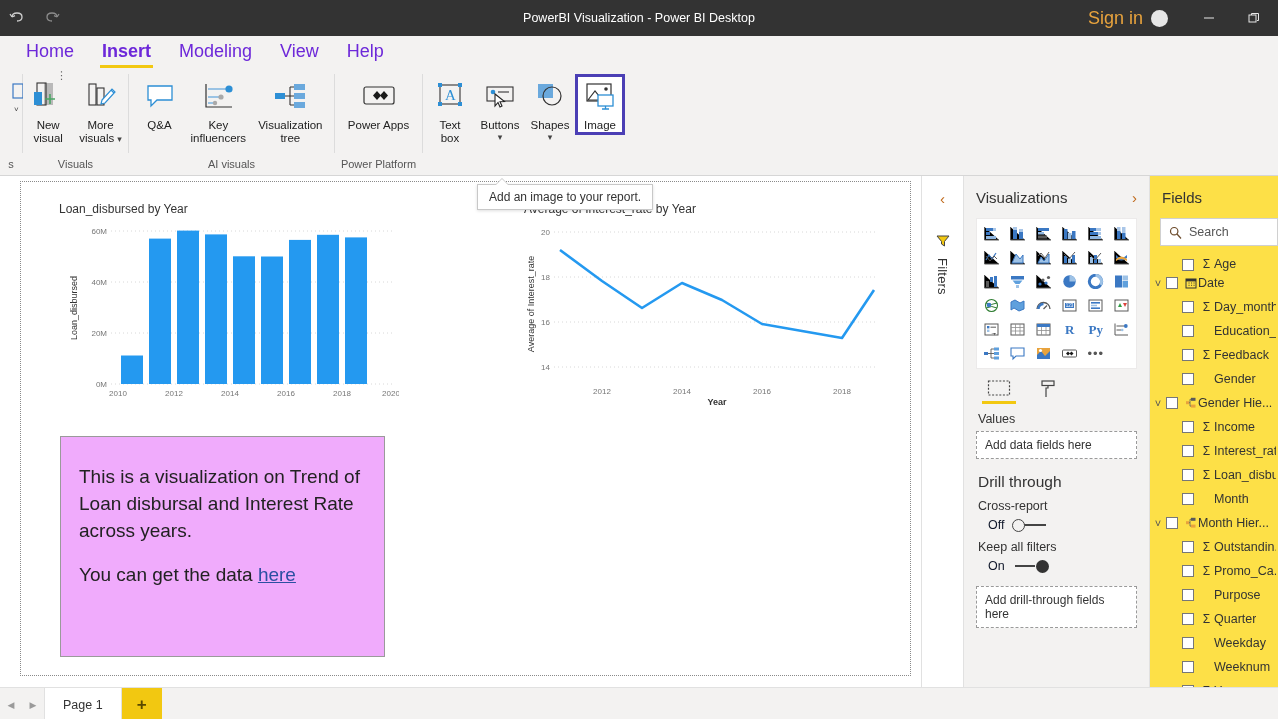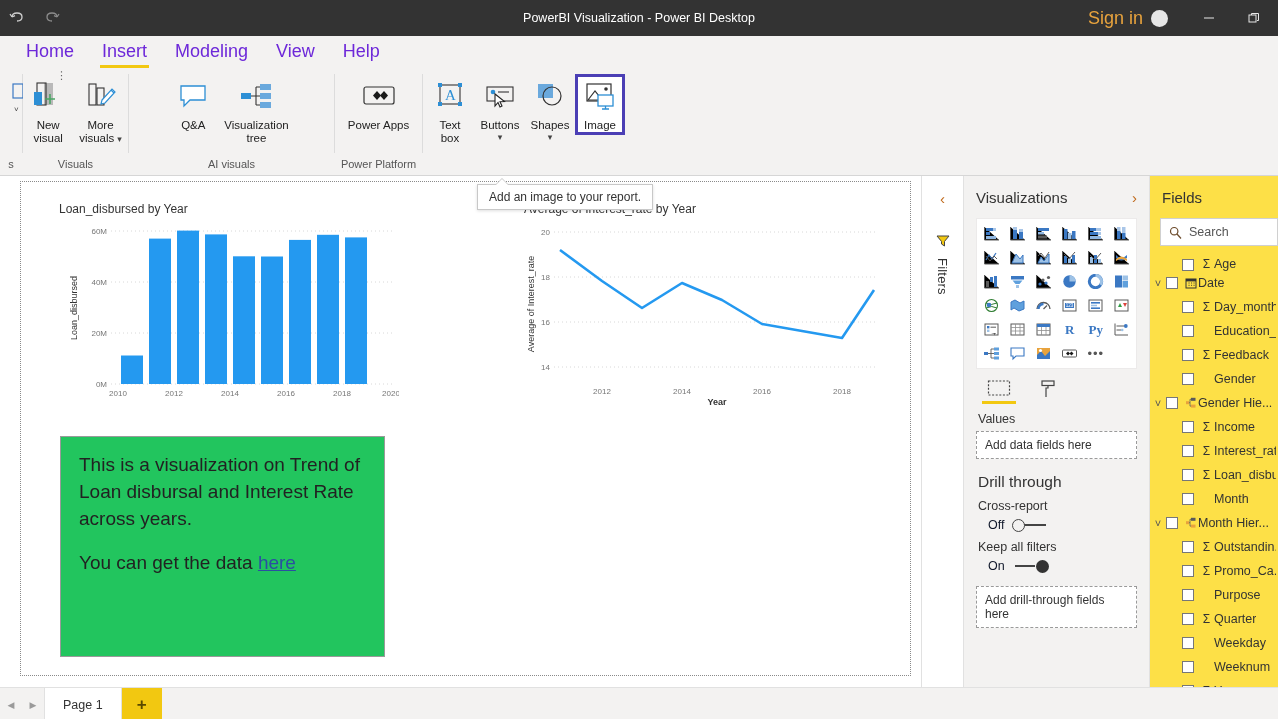--- a/index.html
+++ b/index.html
@@ -31,21 +31,21 @@
   .tb-btn { width:45px; height:36px; display:flex; align-items:center; justify-content:center; color:#e8e8e8; font-size:12px; }
   .tb-btn svg { display:block; }
 
   
   .ribbon { background:#f3f2f1; border-bottom:1px solid #d6d6d6; position:relative; }
   .rib-tabs { display:flex; align-items:flex-end; height:32px; padding-left:12px; }
   .rib-tab {
     padding:0 14px; height:32px; line-height:30px; font-size:18px; color:#6d28d9;
     position:relative;
   }
-  .rib-tab.active { font-weight:normal; }
+  .rib-tab.active { font-weight:bold; }
   .rib-tab.active::after {
     content:""; position:absolute; left:12px; right:12px; bottom:0; height:3px; background:#f2c811;
   }
   .rib-body { display:flex; height:107px; position:relative; padding-left:0; }
   .rib-group { display:flex; flex-direction:column; position:relative; }
   .rib-group-items { display:flex; flex:1; align-items:flex-start; padding-top:6px; }
   .rib-group-label {
     text-align:center; font-size:11px; color:#555; height:18px; line-height:14px;
   }
   .rib-sep { width:1px; background:#dcdcdc; margin:6px 0 22px 0; }
@@ -272,20 +272,35 @@
 
     <div class="rib-group" style="width:205px;">
       <div class="rib-group-items" style="justify-content:center;">
         <div class="rib-item">
           <div class="rib-ico">
             <svg width="34" height="34" viewBox="0 0 34 34">
               <path d="M5 6 H29 V20 H14 L8 26 V20 H5 Z" fill="#fff" stroke="#2d8fd5" stroke-width="1.3"></path>
             </svg>
           </div>
           <div class="rib-lbl">Q&amp;A</div>
+        </div>
+        <div class="rib-item">
+          <div class="rib-ico">
+            <svg width="36" height="34" viewBox="0 0 36 34">
+              <path d="M6 4 V27 H32" stroke="#333" stroke-width="1.2" fill="none"></path>
+              <path d="M8 9 H26" stroke="#6aa9dd" stroke-width="1.3"></path>
+              <path d="M8 17 H19" stroke="#6aa9dd" stroke-width="1.3"></path>
+              <path d="M8 23 H14" stroke="#6aa9dd" stroke-width="1.3"></path>
+              <circle cx="29" cy="9" r="3.6" fill="#2d8fd5"></circle>
+              <circle cx="21" cy="17" r="2.6" fill="#a9a9a9"></circle>
+              <circle cx="15" cy="23" r="2.2" fill="#a9a9a9"></circle>
+            </svg>
+          </div>
+          <div class="rib-lbl">Key</div>
+          <div class="rib-lbl">influencers</div>
         </div>
         <div class="rib-item">
           <div class="rib-ico">
             <svg width="40" height="34" viewBox="0 0 40 34">
               <rect x="5" y="13" width="10" height="6" fill="#2d8fd5"></rect>
               <rect x="24" y="4" width="11" height="6" fill="#6aa9dd"></rect>
               <rect x="24" y="13" width="11" height="6" fill="#6aa9dd"></rect>
               <rect x="24" y="22" width="11" height="6" fill="#6aa9dd"></rect>
               <path d="M15 16 H20 M20 7 V25 M20 7 H24 M20 16 H24 M20 25 H24" stroke="#333" stroke-width="1.1" fill="none"></path>
             </svg>
@@ -442,21 +457,21 @@
             <text x="78" y="178">2012</text>
               <text x="158" y="178">2014</text>
             <text x="238" y="178">2016</text>
               <text x="318" y="178">2018</text>
           </g>
           <text x="193" y="189" font-size="9" fill="#333" text-anchor="middle" font-weight="bold">Year</text>
           <text x="10" y="88" font-size="9" fill="#333" text-anchor="middle" transform="rotate(-90 10 88)">Average of Interest_rate</text>
         </svg>
       </div>
 
-      <div class="visual" style="left:39px; top:254px; width:325px; height:221px; border:1px solid #9a9a9a; background:#22c55e; padding:14px 18px;">
+      <div class="visual" style="left:39px; top:254px; width:325px; height:221px; border:1px solid #9a9a9a; background:#f0abfc; padding:26px 18px;">
         <div style="font-size:19px; line-height:27px; color:#222; font-family:'Liberation Sans', sans-serif;">This is a visualization on Trend of Loan disbursal and Interest Rate across years.</div>
         <div style="font-size:19px; line-height:27px; color:#222; margin-top:17px;">
           <span>You can get the data </span><span style="color:#2b4fa2; text-decoration:underline;">here</span>
         </div>
       </div>
 
     </div>
   </div>
 
   <div class="filters-rail">

